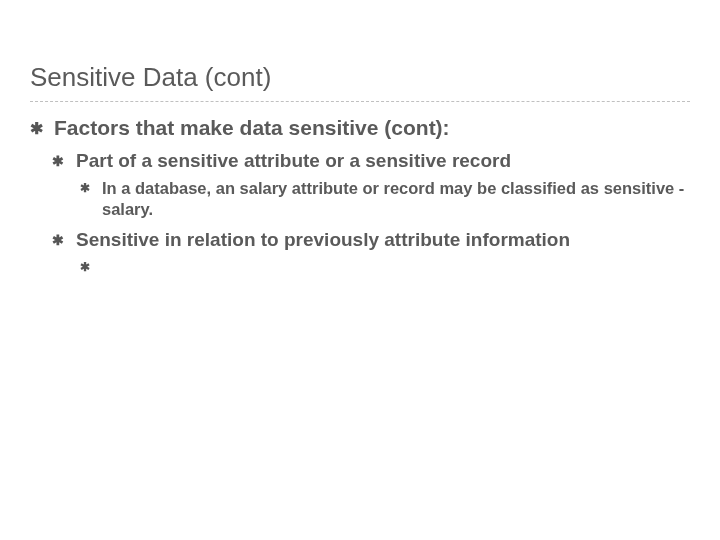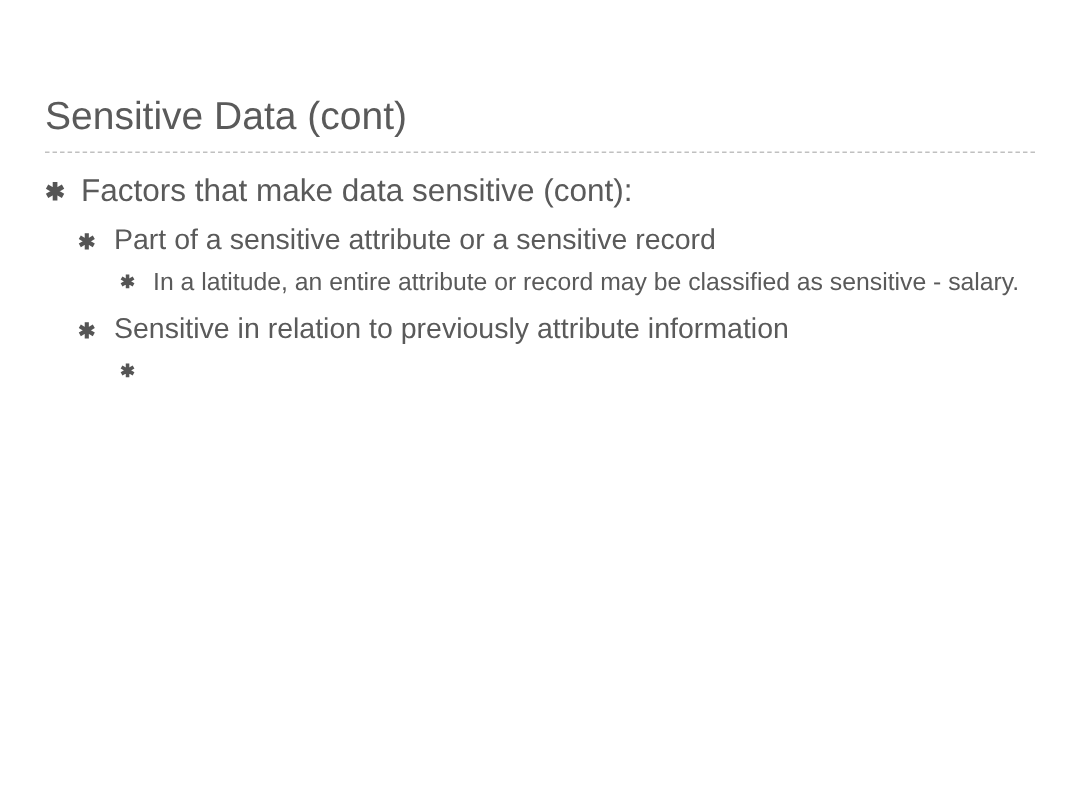--- a/index.html
+++ b/index.html
@@ -37,20 +37,21 @@
   }
   .bullet {
     flex: 0 0 auto;
     margin-right: 10px;
     font-weight: bold;
     color: #555;
     line-height: 1.2;
   }
   .content {
     flex: 1 1 auto;
+    font-weight: bold;
   }
   .l1 { font-size: 21px; margin-bottom: 10px; }
   .l1 .bullet { font-size: 16px; margin-top: 3px; width: 14px; }
   .l2 { font-size: 19px; margin: 0 0 6px 0; padding-left: 22px; }
   .l2 .bullet { font-size: 14px; margin-top: 3px; width: 14px; }
   .l3 { font-size: 16.5px; margin: 2px 0 10px 0; padding-left: 50px; line-height: 1.25; }
   .l3 .bullet { font-size: 12px; margin-top: 3px; width: 12px; }
   .footer {
     position: absolute;
     left: 30px;
@@ -86,21 +87,21 @@
     <div class="content">Factors that make data sensitive (cont):</div>
   </div>
 
   <div class="row l2">
     <span class="bullet">✱</span>
     <div class="content">Part of a sensitive attribute or a sensitive record</div>
   </div>
 
   <div class="row l3">
     <span class="bullet">✱</span>
-    <div class="content">In a latitude, an entire attribute or record may be classified as sensitive - salary.</div>
+    <div class="content">In a database, an salary attribute or record may be classified as sensitive - salary.</div>
   </div>
 
   <div class="row l2">
     <span class="bullet">✱</span>
     <div class="content">Sensitive in relation to previously attribute information</div>
   </div>
 
   <div class="row l3">
     <span class="bullet">✱</span>
   </div>

